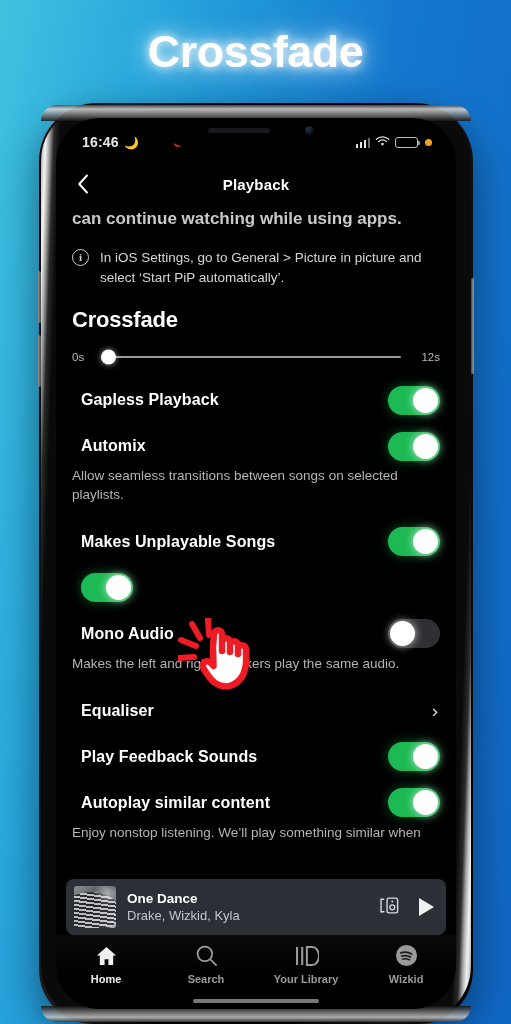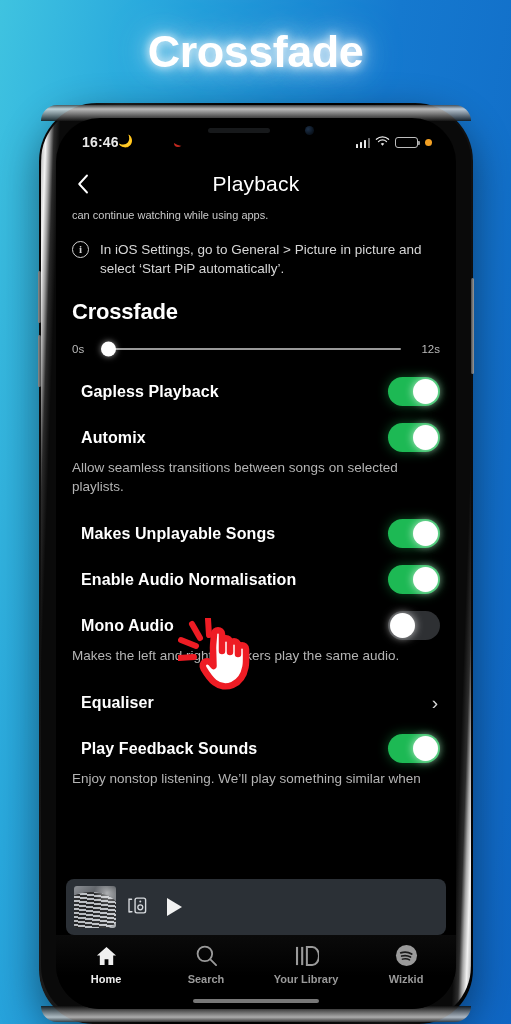--- a/index.html
+++ b/index.html
@@ -106,21 +106,21 @@
 
   
   .statusbar {
     position: relative;
     height: 44px;
     display: flex; align-items: center; justify-content: space-between;
     padding: 4px 24px 0 26px;
     color: #e9e9e9;
     z-index: 30;
   }
-  .sb-left { display:flex; align-items:flex-start; font-size: 14px; font-weight: bold; letter-spacing: .2px;}
+  .sb-left { display:flex; align-items:flex-end; gap:6px; font-size: 14px; font-weight: bold; letter-spacing: .2px;}
   .sb-right { display:flex; align-items:center; gap:5px; }
   .moon { font-size: 12px; color:#e6e6e6; }
   .bars { display:flex; align-items:flex-end; gap:1.5px; height: 11px; }
   .bars i { display:block; width:2.5px; background:#e6e6e6; border-radius:.5px; }
   .bars i:nth-child(1){ height:4px; }
   .bars i:nth-child(2){ height:6px; }
   .bars i:nth-child(3){ height:8px; }
   .bars i:nth-child(4){ height:10px; background:#6a6a6a; }
   .battery {
     width: 23px; height: 11px; border: 1.2px solid #bdbdbd; border-radius: 3px;
@@ -138,37 +138,38 @@
   }
 
   
   .navbar {
     position: relative;
     height: 44px;
     display:flex; align-items:center; justify-content:center;
     color:#fff;
     z-index: 20;
   }
-  .navbar .title { font-size: 21px; font-weight: normal; letter-spacing: .2px; }
+  .navbar .title { font-size: 15px; font-weight: bold; letter-spacing: .2px; }
   .back-chevron {
     position:absolute; left: 16px; top: 50%; transform: translateY(-50%);
     width: 22px; height: 22px; display:flex; align-items:center; justify-content:center;
     color:#fff;
   }
 
   
   .content {
     position: relative;
     padding: 0 16px;
     color: #fff;
     background: #000;
   }
   .cut-text {
-    font-size: 11px; color: #c9c9c9; line-height: 1.35;
+    font-size: 17px; color: #c9c9c9; line-height: 1.35;
     padding: 2px 0 14px 0;
+    font-weight: bold;
   }
   .info-row {
     display: flex; gap: 11px; align-items: flex-start;
     padding: 3px 0 18px 0;
   }
   .info-icon {
     flex: 0 0 auto; width: 17px; height: 17px; border-radius: 50%;
     border: 1.4px solid #d0d0d0; color:#d0d0d0;
     display:flex; align-items:center; justify-content:center;
     font-size: 11px; font-weight: bold; font-family: "Liberation Serif", serif;
@@ -367,21 +368,20 @@
       <div class="row-sub">Allow seamless transitions between songs on selected playlists.</div>
 
       <div class="row">
         <span class="row-label">Makes Unplayable Songs</span>
         <span class="toggle on">
             <span class="knob"></span>
           </span>
       </div>
 
       <div class="row">
-        <span class="row-label">Enable Audio Normalisation</span>
         <span class="toggle on">
             <span class="knob"></span>
           </span>
       </div>
 
       <div class="row">
         <span class="row-label">Mono Audio</span>
         <span class="toggle off">
             <span class="knob"></span>
           </span>
@@ -393,29 +393,39 @@
         <span class="chevron-right">›</span>
       </div>
 
       <div class="row">
         <span class="row-label">Play Feedback Sounds</span>
         <span class="toggle on">
             <span class="knob"></span>
           </span>
       </div>
 
+      <div class="row">
+        <span class="row-label">Autoplay similar content</span>
+        <span class="toggle on">
+            <span class="knob"></span>
+          </span>
+      </div>
       <div class="row-sub">Enjoy nonstop listening. We’ll play something similar when</div>
     </div>
 
     <div class="screen-scroll-fade"></div>
 
     <div class="miniplayer">
       <div class="album-art">
         <div class="lines"></div>
           <div class="glow"></div>
+      </div>
+      <div class="mp-meta">
+        <div class="mp-title">One Dance</div>
+        <div class="mp-artist">Drake, Wizkid, Kyla</div>
       </div>
       <div class="mp-actions">
         <span>
           <svg width="22" height="19" viewBox="0 0 24 20">
             <path d="M5 3.2H2.2v13.6H5.4" stroke="#d7dade" stroke-width="1.5" fill="none" stroke-linecap="round"></path>
             <circle cx="3.1" cy="16.6" r="1" fill="#d7dade"></circle>
             <rect x="8.8" y="2" width="11.5" height="16" rx="2" stroke="#d7dade" stroke-width="1.5" fill="none"></rect>
             <circle cx="14.5" cy="12" r="2.7" stroke="#d7dade" stroke-width="1.4" fill="none"></circle>
             <circle cx="14.5" cy="5.6" r="1.1" fill="#d7dade"></circle>
           </svg>

